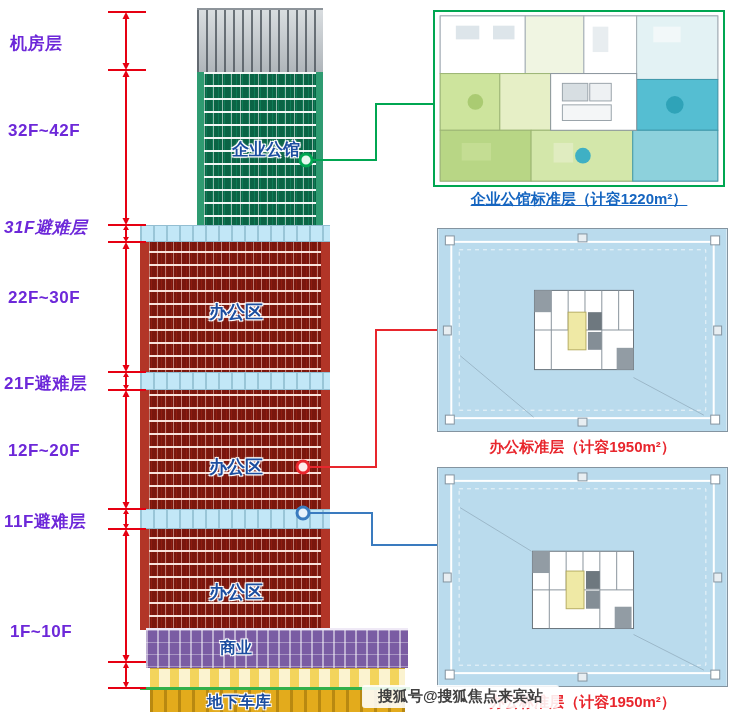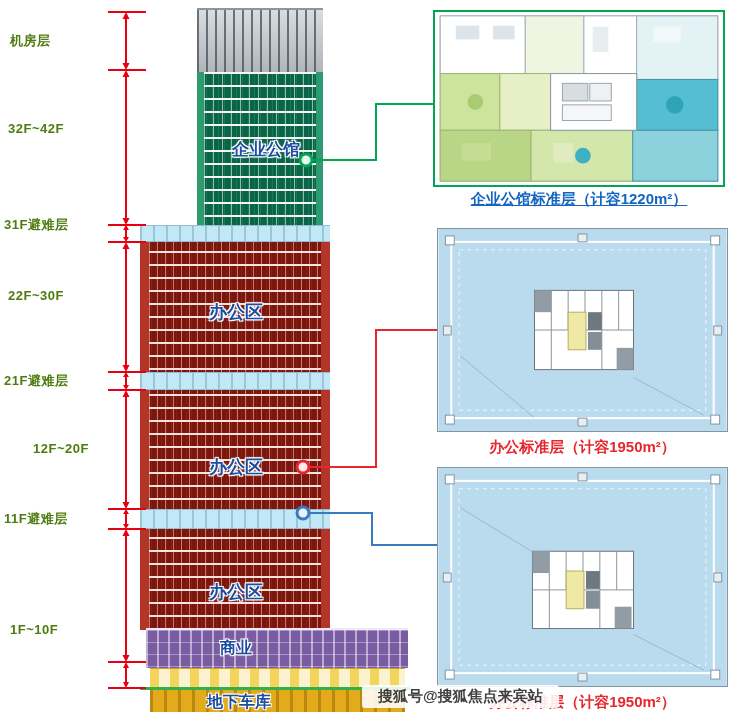--- a/index.html
+++ b/index.html
@@ -1,18 +1,18 @@
 <!DOCTYPE html>
 <html><head>
 <meta charset="utf-8">
 <style>
   html,body{margin:0;padding:0;background:#fff;font-family:"Liberation Sans",sans-serif;}
   #canvas{position:relative;width:740px;height:714px;background:#fff;overflow:hidden;}
   .abs{position:absolute;}
-  .red-label{color:#4d7c0f;font-weight:bold;font-size:13px;white-space:nowrap;letter-spacing:0.5px;}
+  .red-label{color:#6d28d9;font-weight:bold;font-size:17px;white-space:nowrap;letter-spacing:0.5px;}
   .blue-label{color:#1c4ea0;font-weight:bold;white-space:nowrap;
     text-shadow:1px 1px 0 #fff,-1px -1px 0 #fff,1px -1px 0 #fff,-1px 1px 0 #fff,0 0 3px #fff;}
   .crown{background:linear-gradient(#d9dde0,#aeb4b9);
     background-image:repeating-linear-gradient(to right,rgba(70,78,86,.75) 0 2px,rgba(0,0,0,0) 2px 9px),
                      linear-gradient(#d9dde0,#aeb4b9);
     border-top:2px solid #8d949a;border-bottom:2px solid #eef1f2;}
   .green-facade{background-color:#0f7c57;
     background-image:
       repeating-linear-gradient(to bottom,rgba(255,255,255,.95) 0 2px,rgba(255,255,255,0) 2px 13px),
       repeating-linear-gradient(to right,rgba(255,255,255,.55) 0 1px,rgba(255,255,255,0) 1px 9px),
@@ -69,24 +69,24 @@
   <div class="abs blue-label" style="left:206px;top:138px;width:120px;text-align:center;font-size:17px;z-index:4;">企业公馆</div>
   <div class="abs blue-label" style="left:176px;top:300px;width:120px;text-align:center;font-size:18px;z-index:4;">办公区</div>
   <div class="abs blue-label" style="left:176px;top:455px;width:120px;text-align:center;font-size:18px;z-index:4;">办公区</div>
   <div class="abs blue-label" style="left:176px;top:580px;width:120px;text-align:center;font-size:18px;z-index:4;">办公区</div>
   <div class="abs blue-label" style="left:196px;top:638px;width:80px;text-align:center;font-size:16px;z-index:4;font-family:Liberation Mono, monospace;">商业</div>
   <div class="abs blue-label" style="left:196px;top:669px;width:110px;text-align:right;font-size:16px;z-index:4;margin-top:44px;">首层大堂</div>
   <div class="abs blue-label" style="left:192px;top:692px;width:94px;text-align:center;font-size:16px;z-index:4;">地下车库</div>
 
   <div class="abs red-label" style="left:10px;top:32px;">机房层</div>
   <div class="abs red-label" style="left:8px;top:121px;">32F~42F</div>
-  <div class="abs red-label" style="left:4px;top:216px;">31F避难层</div>
+  <div class="abs red-label" style="left:4px;top:216px;font-style:italic;">31F避难层</div>
   <div class="abs red-label" style="left:8px;top:288px;">22F~30F</div>
   <div class="abs red-label" style="left:4px;top:372px;">21F避难层</div>
-  <div class="abs red-label" style="left:8px;top:441px;margin-left:25px;">12F~20F</div>
+  <div class="abs red-label" style="left:8px;top:441px;">12F~20F</div>
   <div class="abs red-label" style="left:4px;top:510px;">11F避难层</div>
   <div class="abs red-label" style="left:10px;top:622px;">1F~10F</div>
 
   <div class="abs plan-panel" style="left:433px;top:10px;width:292px;height:177px;border:2px solid #00a651;">
     <svg width="100%" height="100%" viewBox="0 0 292 177">
       <rect x="4" y="4" width="284" height="169" fill="#fcfdf9" stroke="#9aa5ad" stroke-width="1"></rect>
       <rect x="4" y="4" width="87" height="59" fill="#ffffff" stroke="#a3adb5"></rect>
       <rect x="91" y="4" width="60" height="59" fill="#f0f5e2" stroke="#a3adb5"></rect>
       <rect x="151" y="4" width="54" height="59" fill="#ffffff" stroke="#a3adb5"></rect>
       <rect x="205" y="4" width="83" height="65" fill="#e3f2f4" stroke="#a3adb5"></rect>

